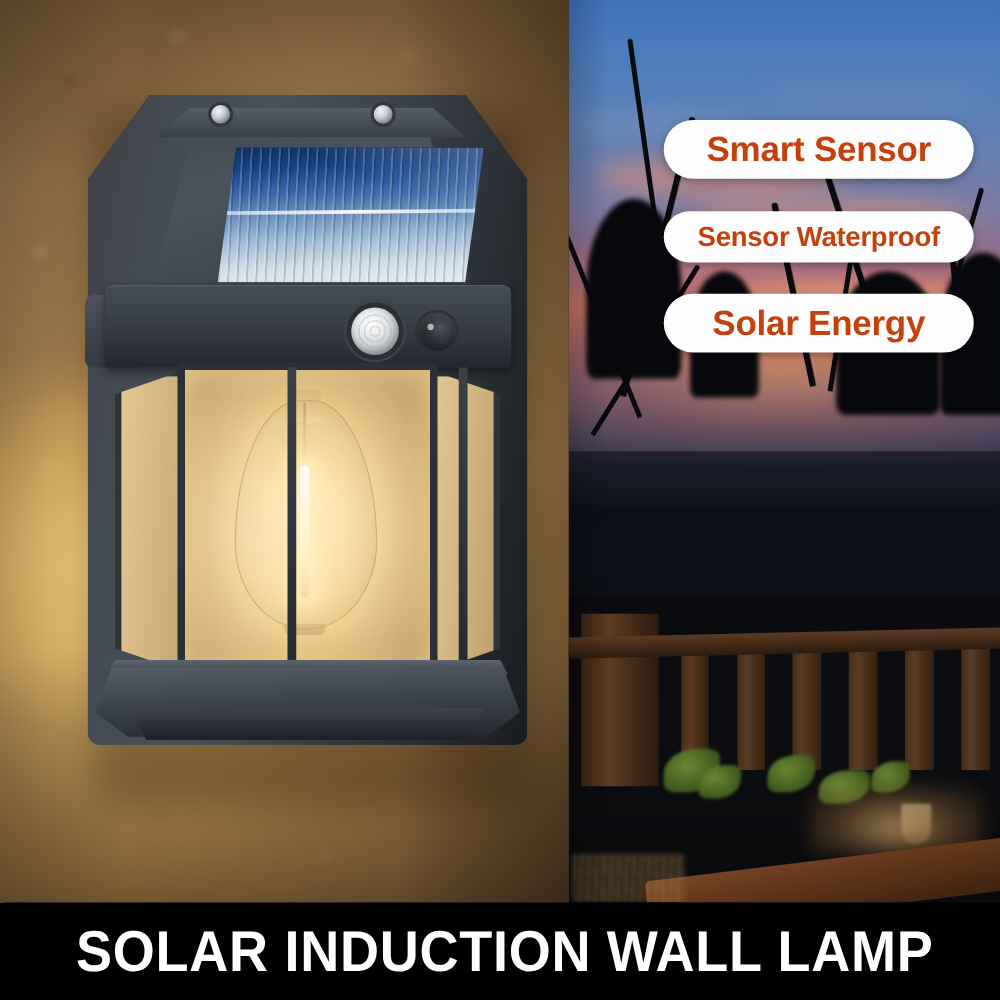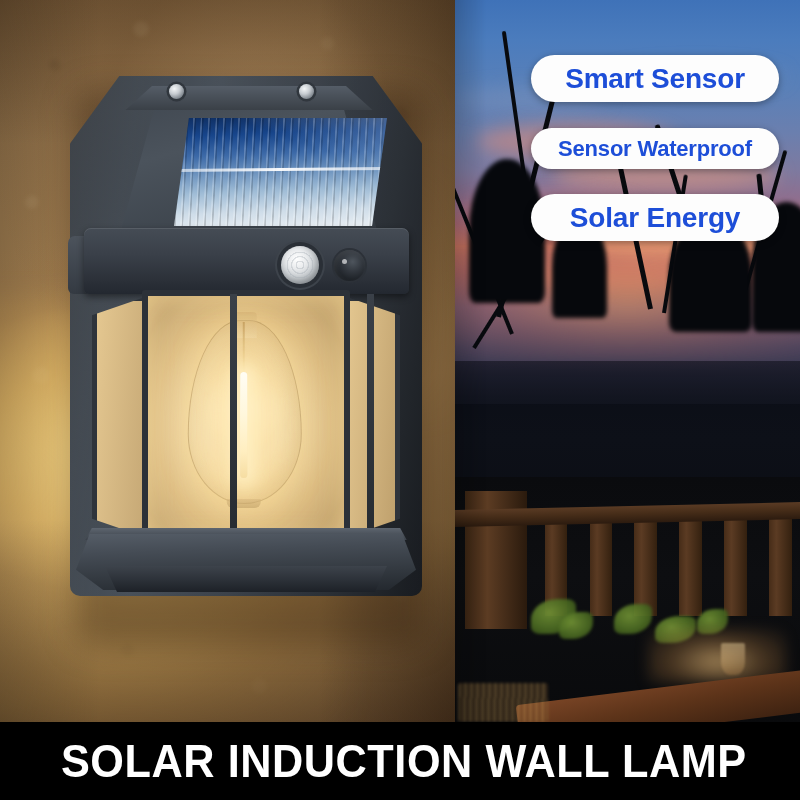--- a/index.html
+++ b/index.html
@@ -488,26 +488,27 @@
     width: 100%;
     pointer-events: none;
   }
   .pill {
     position: absolute;
     display: flex;
     align-items: center;
     justify-content: center;
     background: #fdfdfd;
     border-radius: 26px;
-    color: #1d4ed8;
+    color: #c2410c;
     font-weight: 700;
     letter-spacing: -0.2px;
     white-space: nowrap;
     box-shadow: 0 2px 7px rgba(0,0,0,0.34);
     pointer-events: auto;
+    margin-top: 41px;
   }
   .pill.p1 { left: 76px; top: 55px;  width: 248px; height: 47px; font-size: 28px; }
   .pill.p2 { left: 76px; top: 128px; width: 248px; height: 41px; font-size: 22px; }
   .pill.p3 { left: 76px; top: 194px; width: 248px; height: 47px; font-size: 28px; }
 
   
   .banner {
     position: absolute;
     left: 4px; top: 722px;
     width: 800px; height: 78px;

